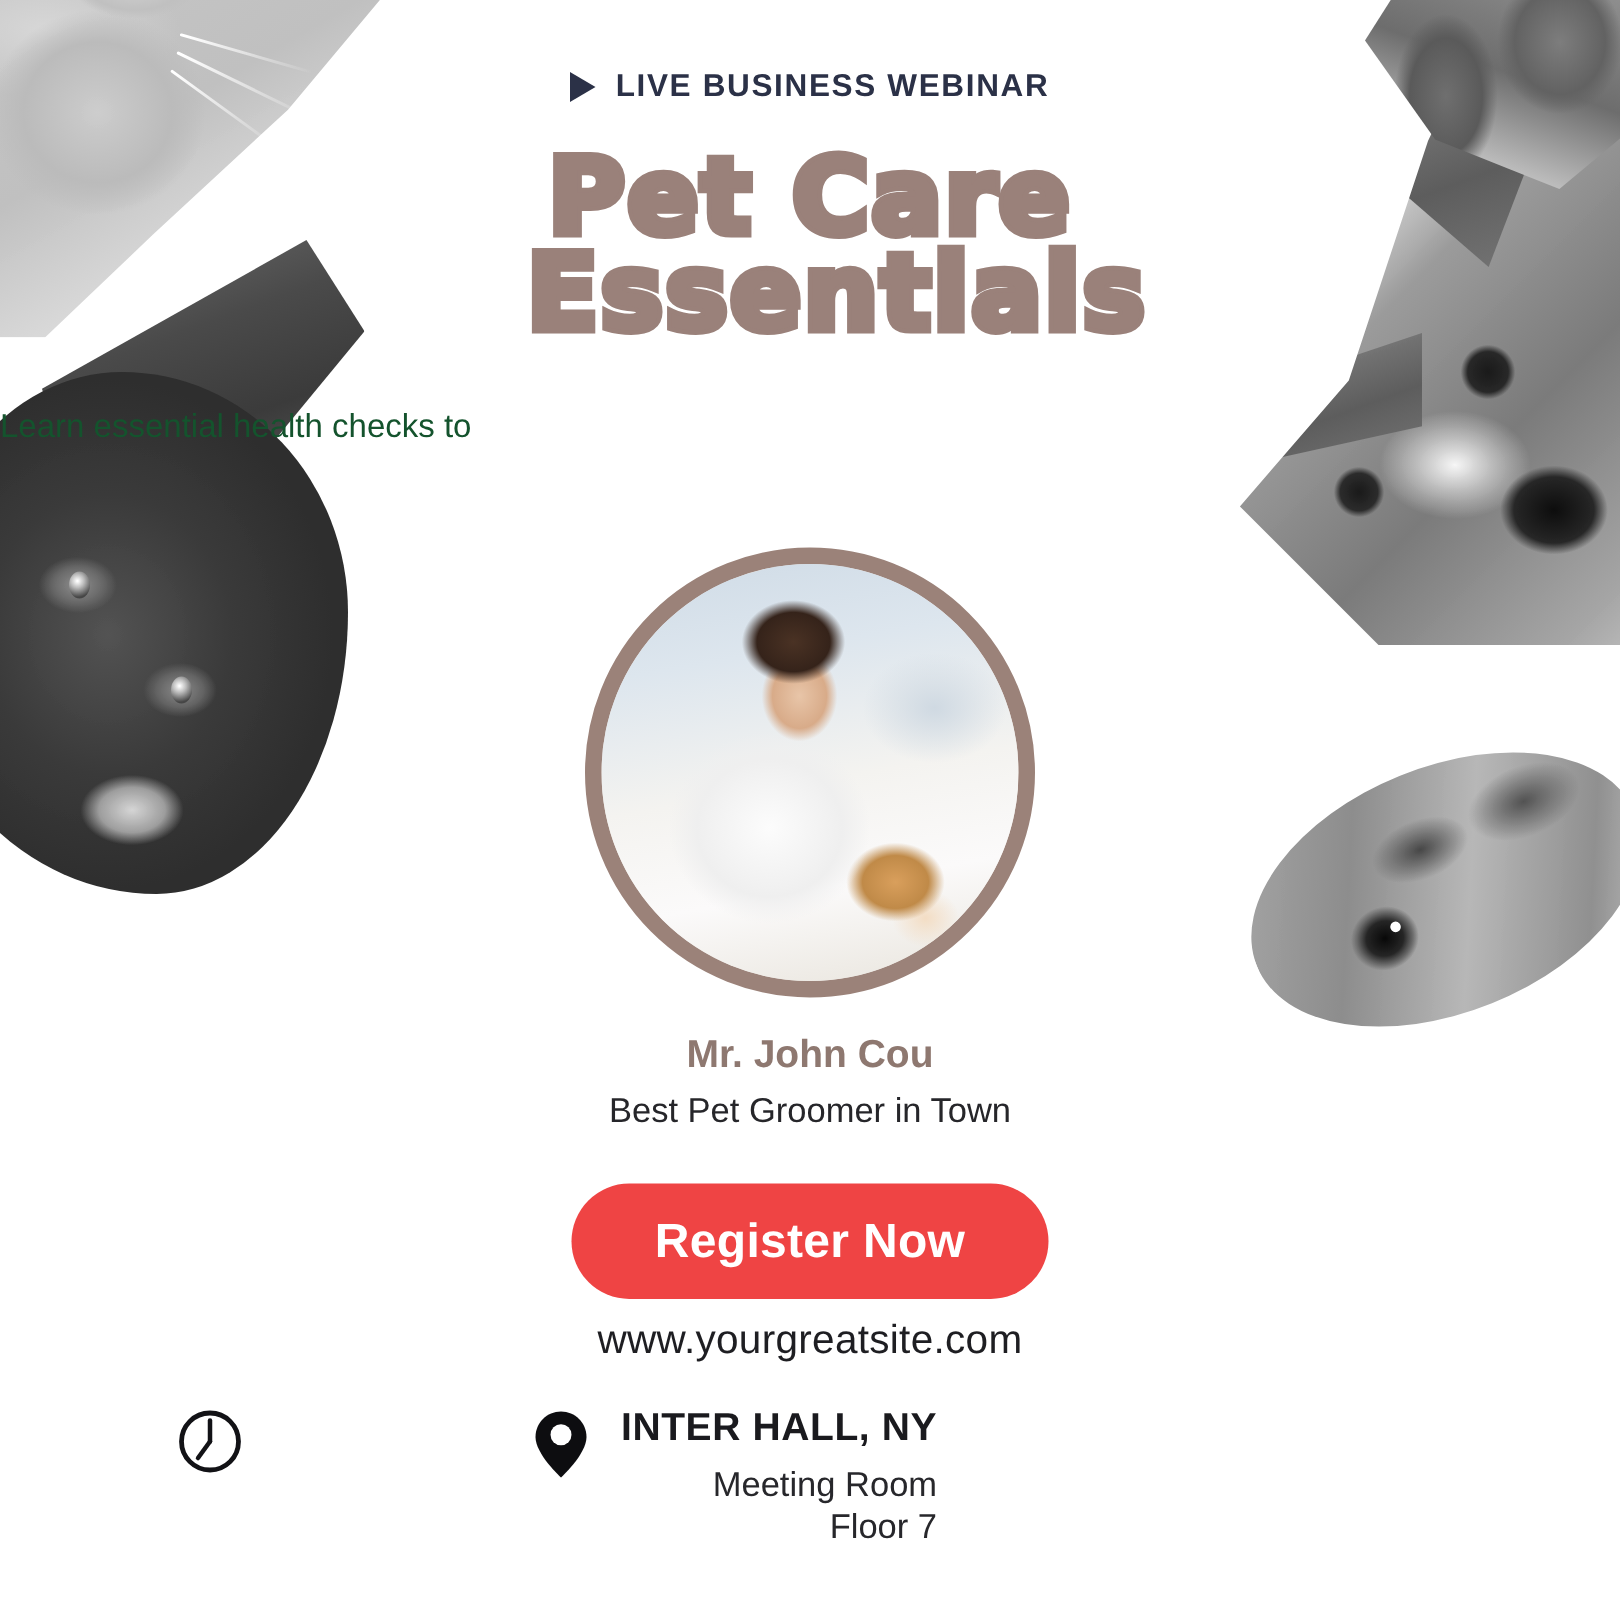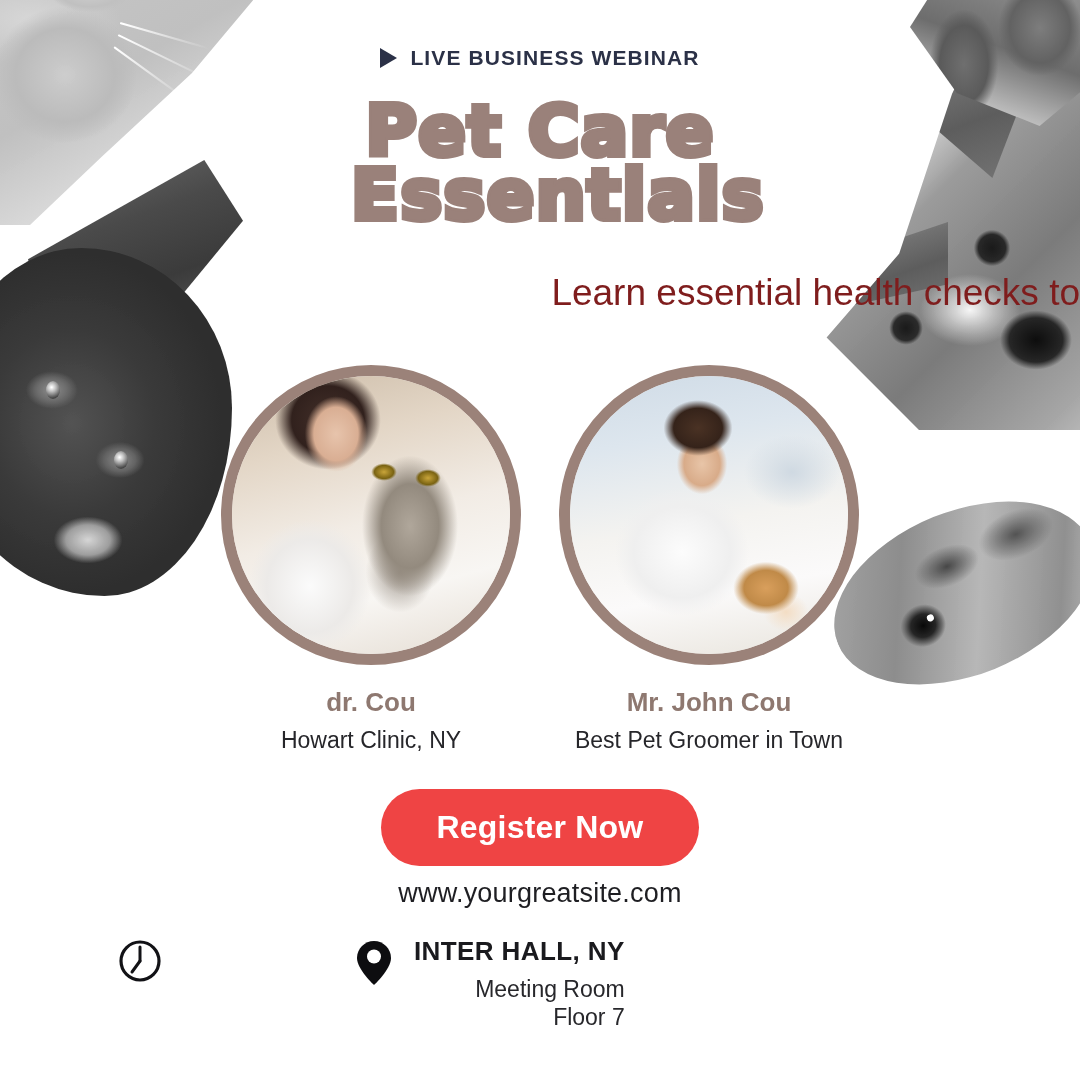--- a/index.html
+++ b/index.html
@@ -140,23 +140,23 @@
     font-size:70px;
     line-height:0.92;
     letter-spacing:1.5px;
     -webkit-text-stroke:6px #9a817a;
     paint-order:stroke fill;
   }
   .title .l2 { display:block;padding-left:36px; }
 
   .subtitle {
     position:absolute; top:270px; left:0; right:0;
-    text-align:right;
-    color:#7f1d1d;
-    font-size:37px;
+    text-align:left;
+    color:#14532d;
+    font-size:22px;
     line-height:1.27;
     font-weight:400;
   }
 
   .speakers {
     position:absolute; top:365px; left:0; right:0;
     display:flex; justify-content:center; gap:38px;
   }
   .speaker { width:300px; text-align:center; }
   .avatar-ring {
@@ -282,27 +282,20 @@
       <span class="l1">Pet Care</span>
       <span class="l2">Essentials</span>
     </h1>
 
     <p class="subtitle">
       <span>Learn essential health checks to</span><br>
     </p>
 
     <div class="speakers">
 
-      <div class="speaker">
-        <div class="avatar-ring">
-          <div class="avatar-photo photo-a"></div>
-        </div>
-        <div class="sp-name">dr. Cou</div>
-        <div class="sp-role">Howart Clinic, NY</div>
-      </div>
 
       <div class="speaker">
         <div class="avatar-ring">
           <div class="avatar-photo photo-b"></div>
         </div>
         <div class="sp-name">Mr. John Cou</div>
         <div class="sp-role">Best Pet Groomer in Town</div>
       </div>
 
     </div>

